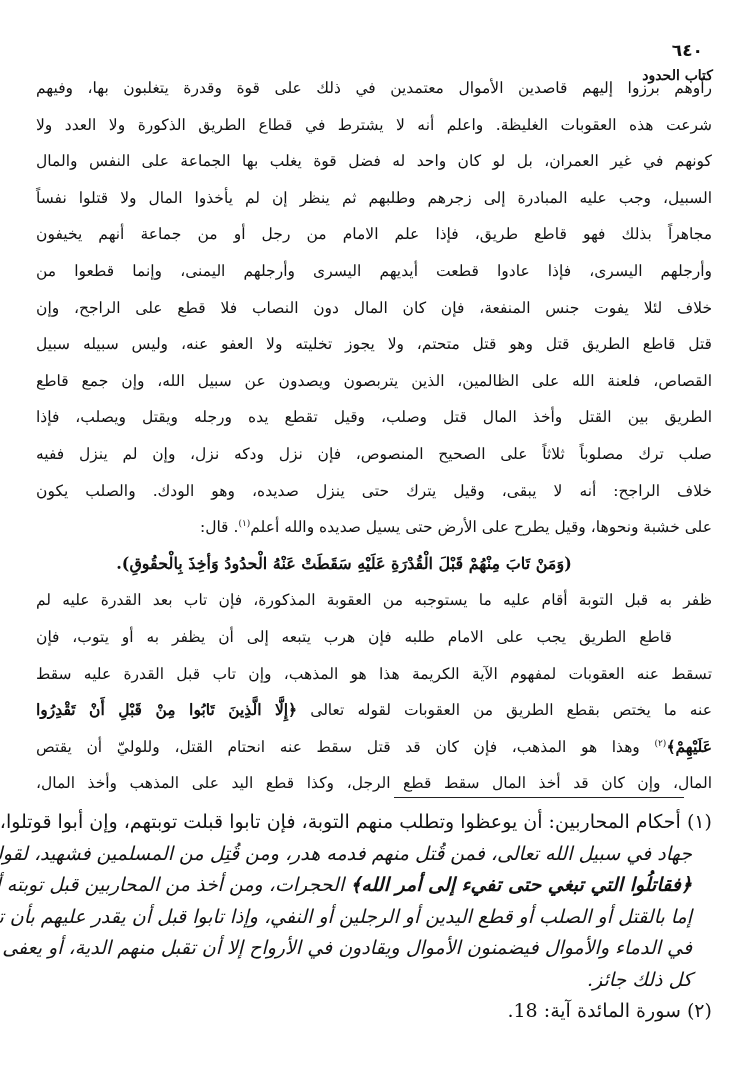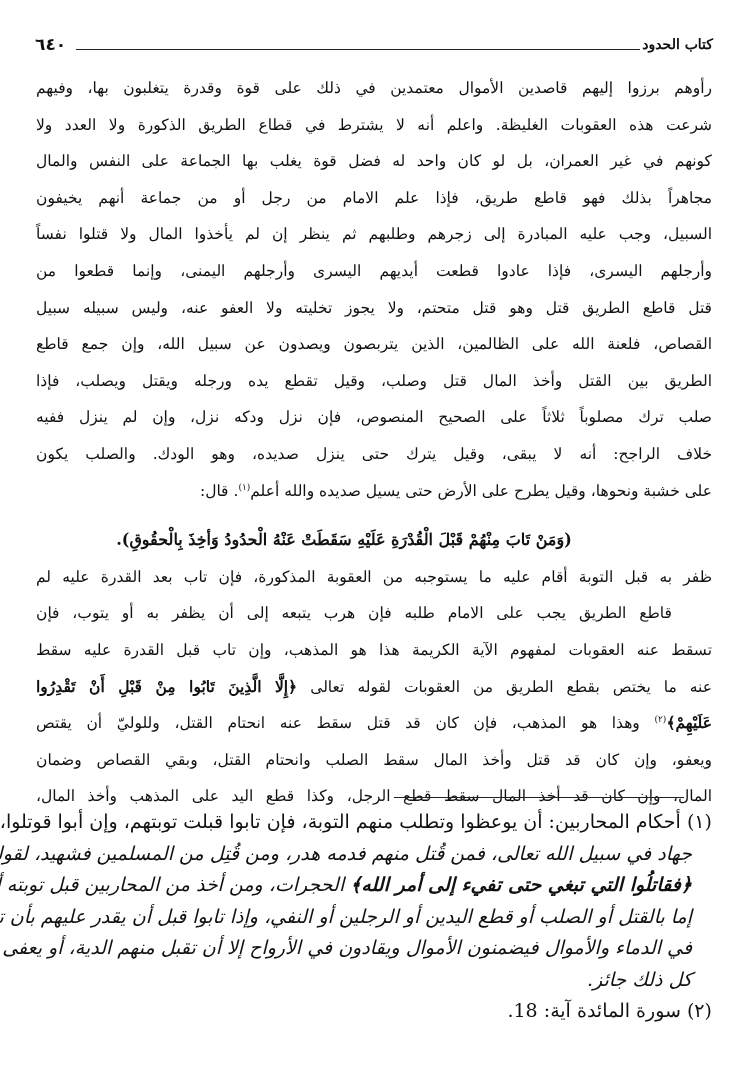--- a/index.html
+++ b/index.html
@@ -3,43 +3,43 @@
   <meta charset="utf-8">
   <style>
     html, body { margin: 0; padding: 0; background: #ffffff; }
     body {
       width: 739px; height: 1086px; overflow: hidden; position: relative;
       font-family: "DejaVu Serif", "Liberation Serif", serif;
       color: #111111;
     }
     .page { position: absolute; left: 0; top: 0; width: 739px; height: 1086px; direction: rtl; }
     .header {
-      position: absolute; top: 30px; left: 35px; width: 678px; height: 24px;
-      display: flex; align-items: flex-end; direction: ltr;
+      position: absolute; top: 40px; left: 35px; width: 678px; height: 24px;
+      display: flex; align-items: flex-end; direction: ltr; flex-direction: column;
     }
     .page-number {
       font-size: 17px; font-weight: bold; line-height: 20px; padding-right: 10px;
       font-family: "DejaVu Sans", sans-serif;
     }
     .header-rule {
       flex: 1; border-bottom: 1px solid #222; margin-bottom: 4px; height: 0;
     }
     .running-title {
       font-size: 14px; font-weight: bold; line-height: 20px; padding-left: 2px;
       direction: rtl;
     }
     .body-text {
       position: absolute; top: 70px; left: 36px; width: 676px;
       direction: rtl; text-align: justify; text-align-last: justify;
       font-size: 15.5px; line-height: 36.6px;
     }
     .line { display: block; white-space: nowrap; text-align: justify; text-align-last: justify; }
     .line.last { text-align-last: right; }
     .line.indent { padding-right: 40px; }
-    .line.center { text-align: center; text-align-last: center; padding-right: 60px; margin-top: 13px; }
+    .line.center { text-align: center; text-align-last: center; padding-right: 60px; }
     .quran { font-weight: bold; }
     .matn { font-weight: bold; font-size: 16px; }
     sup.fnref { font-size: 9px; vertical-align: super; line-height: 0; }
     .fn-rule {
       position: absolute; top: 797px; right: 55px; width: 290px; height: 0;
       border-top: 1px solid #222;
     }
     .footnotes {
       position: absolute; top: 806px; left: 36px; width: 676px;
       direction: rtl; font-size: 19px; line-height: 31.5px;
@@ -56,36 +56,36 @@
   <div class="header">
     <span class="page-number">٦٤٠</span>
     <span class="header-rule"></span>
     <span class="running-title">كتاب الحدود</span>
   </div>
 
   <div class="body-text">
     <span class="line">رأوهم برزوا إليهم قاصدين الأموال معتمدين في ذلك على قوة وقدرة يتغلبون بها، وفيهم</span>
     <span class="line">شرعت هذه العقوبات الغليظة. واعلم أنه لا يشترط في قطاع الطريق الذكورة ولا العدد ولا</span>
     <span class="line">كونهم في غير العمران، بل لو كان واحد له فضل قوة يغلب بها الجماعة على النفس والمال</span>
+    <span class="line">السبيل، وجب عليه المبادرة إلى زجرهم وطلبهم ثم ينظر إن لم يأخذوا المال ولا قتلوا نفساً</span>
     <span class="line">مجاهراً بذلك فهو قاطع طريق، فإذا علم الامام من رجل أو من جماعة أنهم يخيفون</span>
-    <span class="line">السبيل، وجب عليه المبادرة إلى زجرهم وطلبهم ثم ينظر إن لم يأخذوا المال ولا قتلوا نفساً</span>
     <span class="line">وأرجلهم اليسرى، فإذا عادوا قطعت أيديهم اليسرى وأرجلهم اليمنى، وإنما قطعوا من</span>
+    <span class="line">خلاف لئلا يفوت جنس المنفعة، فإن كان المال دون النصاب فلا قطع على الراجح، وإن</span>
     <span class="line">قتل قاطع الطريق قتل وهو قتل متحتم، ولا يجوز تخليته ولا العفو عنه، وليس سبيله سبيل</span>
     <span class="line">القصاص، فلعنة الله على الظالمين، الذين يتربصون ويصدون عن سبيل الله، وإن جمع قاطع</span>
     <span class="line">الطريق بين القتل وأخذ المال قتل وصلب، وقيل تقطع يده ورجله ويقتل ويصلب، فإذا</span>
     <span class="line">صلب ترك مصلوباً ثلاثاً على الصحيح المنصوص، فإن نزل ودكه نزل، وإن لم ينزل ففيه</span>
     <span class="line">خلاف الراجح: أنه لا يبقى، وقيل يترك حتى ينزل صديده، وهو الودك. والصلب يكون</span>
     <span class="line last"><span>على خشبة ونحوها، وقيل يطرح على الأرض حتى يسيل صديده والله أعلم</span><sup class="fnref">(١)</sup><span>. قال:</span></span>
     <span class="line center matn">(وَمَنْ تَابَ مِنْهُمْ قَبْلَ الْقُدْرَةِ عَلَيْهِ سَقَطَتْ عَنْهُ الْحدُودُ وَأخِذَ بِالْحقُوقِ).</span>
     <span class="line">ظفر به قبل التوبة أقام عليه ما يستوجبه من العقوبة المذكورة، فإن تاب بعد القدرة عليه لم</span>
     <span class="line indent">قاطع الطريق يجب على الامام طلبه فإن هرب يتبعه إلى أن يظفر به أو يتوب، فإن</span>
     <span class="line">تسقط عنه العقوبات لمفهوم الآية الكريمة هذا هو المذهب، وإن تاب قبل القدرة عليه سقط</span>
     <span class="line"><span>عنه ما يختص بقطع الطريق من العقوبات لقوله تعالى</span> <span class="quran">﴿إِلَّا الَّذِينَ تَابُوا مِنْ قَبْلِ أَنْ تَقْدِرُوا</span></span>
     <span class="line"><span class="quran">عَلَيْهِمْ﴾</span><sup class="fnref">(٢)</sup> <span>وهذا هو المذهب، فإن كان قد قتل سقط عنه انحتام القتل، وللوليّ أن يقتص</span></span>
-    <span class="line">ويعفو، وإن كان قد قتل وأخذ المال سقط الصلب وانحتام القتل، وبقي القصاص وضمان</span>
     <span class="line">المال، وإن كان قد أخذ المال سقط قطع الرجل، وكذا قطع اليد على المذهب وأخذ المال،</span>
   </div>
 
   <div class="fn-rule"></div>
 
   <div class="footnotes">
     <span class="fn-line"><span>(١)</span> <span>أحكام المحاربين: أن يوعظوا وتطلب منهم التوبة، فإن تابوا قبلت توبتهم، وإن أبوا قوتلوا، وقتالهم</span></span>
     <span class="fn-line cont">جهاد في سبيل الله تعالى، فمن قُتل منهم فدمه هدر، ومن قُتِل من المسلمين فشهيد، لقوله تعالى:</span>
     <span class="fn-line cont"><span class="quran">﴿فقاتلُوا التي تبغي حتى تفيء إلى أمر الله﴾</span> <span>الحجرات، ومن أخذ من المحاربين قبل توبته أقيم عليه الحد</span></span>
     <span class="fn-line cont">إما بالقتل أو الصلب أو قطع اليدين أو الرجلين أو النفي، وإذا تابوا قبل أن يقدر عليهم بأن تركوا الحرابة</span>

